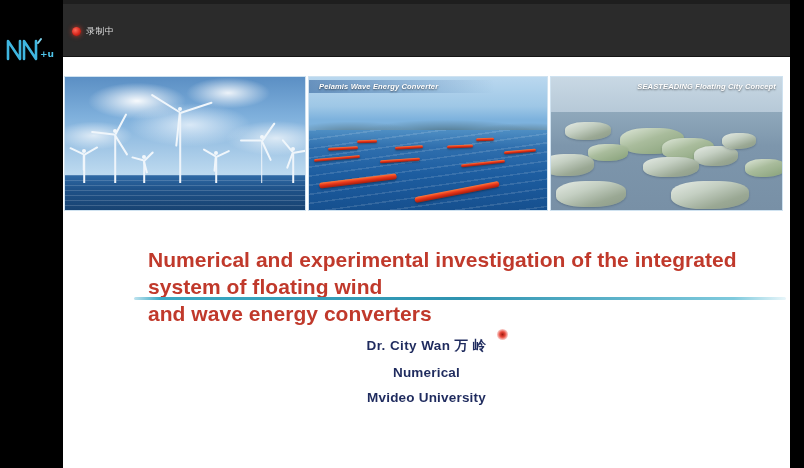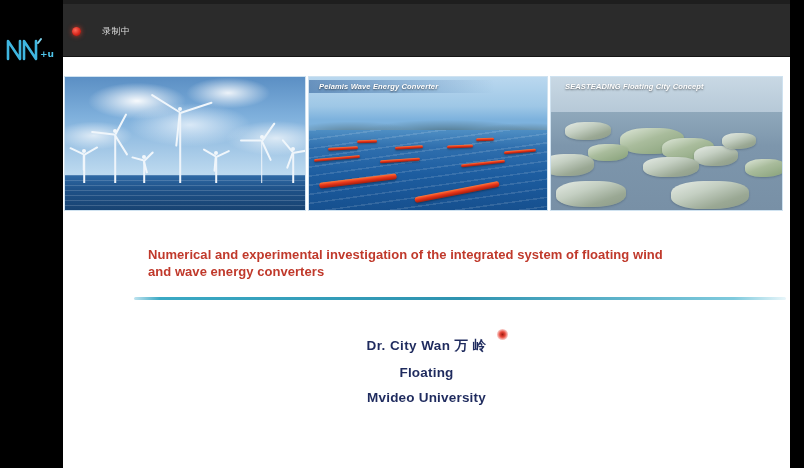--- a/index.html
+++ b/index.html
@@ -29,21 +29,21 @@
   }
   .rec-indicator {
     position:absolute; left:9px; top:25px;
     display:flex; align-items:center; gap:5px;
   }
   .rec-dot {
     width:9px; height:9px; border-radius:50%;
     background:radial-gradient(circle at 38% 35%, #ff6a5a 0%, #d8281d 55%, #8c1108 100%);
     box-shadow:0 0 5px rgba(225,60,40,.85);
   }
-  .rec-text { color:#dcdcdc; font-size:9px; letter-spacing:.4px;margin-left:16px; }
+  .rec-text { color:#dcdcdc; font-size:9px; letter-spacing:.4px; }
 
   .watermark {
     position:absolute; left:64px; top:32px; width:70px; z-index:40;
     pointer-events:none; line-height:1;
   }
   .wm-cn {
     font-size:18px; font-weight:bold; color:#d3342e;
     letter-spacing:-1px; opacity:.92;
   }
   .wm-en {
@@ -71,21 +71,21 @@
   .photo.p2 { width:240px; }
   .photo.p3 { width:233px; }
   .caption {
     position:absolute; left:0; top:3px; width:100%;
     color:#ffffff; font-size:7.5px; font-weight:bold;
     padding:2px 6px 2px 10px; letter-spacing:.15px;
     text-shadow:0 1px 2px rgba(0,0,0,.55);
     z-index:6;
   }
   .caption.cap2 { background:linear-gradient(90deg, rgba(40,90,150,.55) 0%, rgba(40,90,150,0) 78%); }
-  .caption.cap3 { padding-left:14px; }
+  .caption.cap3 { padding-left:14px;text-align:right; }
 
   
   .sky1 {
     position:absolute; inset:0;
     background:
       radial-gradient(ellipse 70px 26px at 30% 18%, rgba(255,255,255,.95), rgba(255,255,255,0) 70%),
       radial-gradient(ellipse 60px 22px at 68% 12%, rgba(255,255,255,.88), rgba(255,255,255,0) 70%),
       radial-gradient(ellipse 85px 30px at 52% 36%, rgba(245,250,255,.75), rgba(255,255,255,0) 72%),
       radial-gradient(ellipse 55px 20px at 12% 44%, rgba(255,255,255,.7), rgba(255,255,255,0) 70%),
       radial-gradient(ellipse 70px 24px at 88% 46%, rgba(255,255,255,.68), rgba(255,255,255,0) 72%),
@@ -143,21 +143,21 @@
   .isle {
     position:absolute; border-radius:42% 38% 46% 40%;
     background:linear-gradient(160deg,#e6ece6 0%, #c4cfc2 38%, #9aa894 72%, #8c9a87 100%);
     box-shadow:0 1px 2px rgba(40,55,70,.3);
   }
   .isle.g { background:linear-gradient(160deg,#dfe8da 0%, #a9bc9c 45%, #86a078 100%); }
 
   
   .title-wrap { position:absolute; left:85px; top:190px; width:600px; }
   .title {
-    color:#c0392b; font-size:13px; font-weight:bold; line-height:1.28;
+    color:#c0392b; font-size:21px; font-weight:bold; line-height:1.28;
     letter-spacing:.05px;
   }
   .title-rule {
     position:absolute; left:71px; top:240px; width:652px; height:3px;
     background:linear-gradient(90deg,#bfe3ef 0%, #3aa9c4 4%, #2e93b0 50%, #7fcadd 92%, #e9f6fa 100%);
     border-radius:2px;
   }
   .cursor-dot {
     position:absolute; left:434px; top:272px; width:11px; height:11px;
     border-radius:50%;
@@ -292,18 +292,18 @@
 
     <div class="title-wrap">
       <div class="title">Numerical and experimental investigation of the integrated system of floating wind</div>
       <div class="title">and wave energy converters</div>
     </div>
     <div class="title-rule"></div>
     <div class="cursor-dot"></div>
 
     <div class="author-block">
       <div class="auth-line l1">Dr. City Wan  万 岭</div>
-      <div class="auth-line">Floating</div>
+      <div class="auth-line">Numerical</div>
       <div class="auth-line">Mvideo University</div>
     </div>
 
   </div>
 </div>
 
 </body></html>

